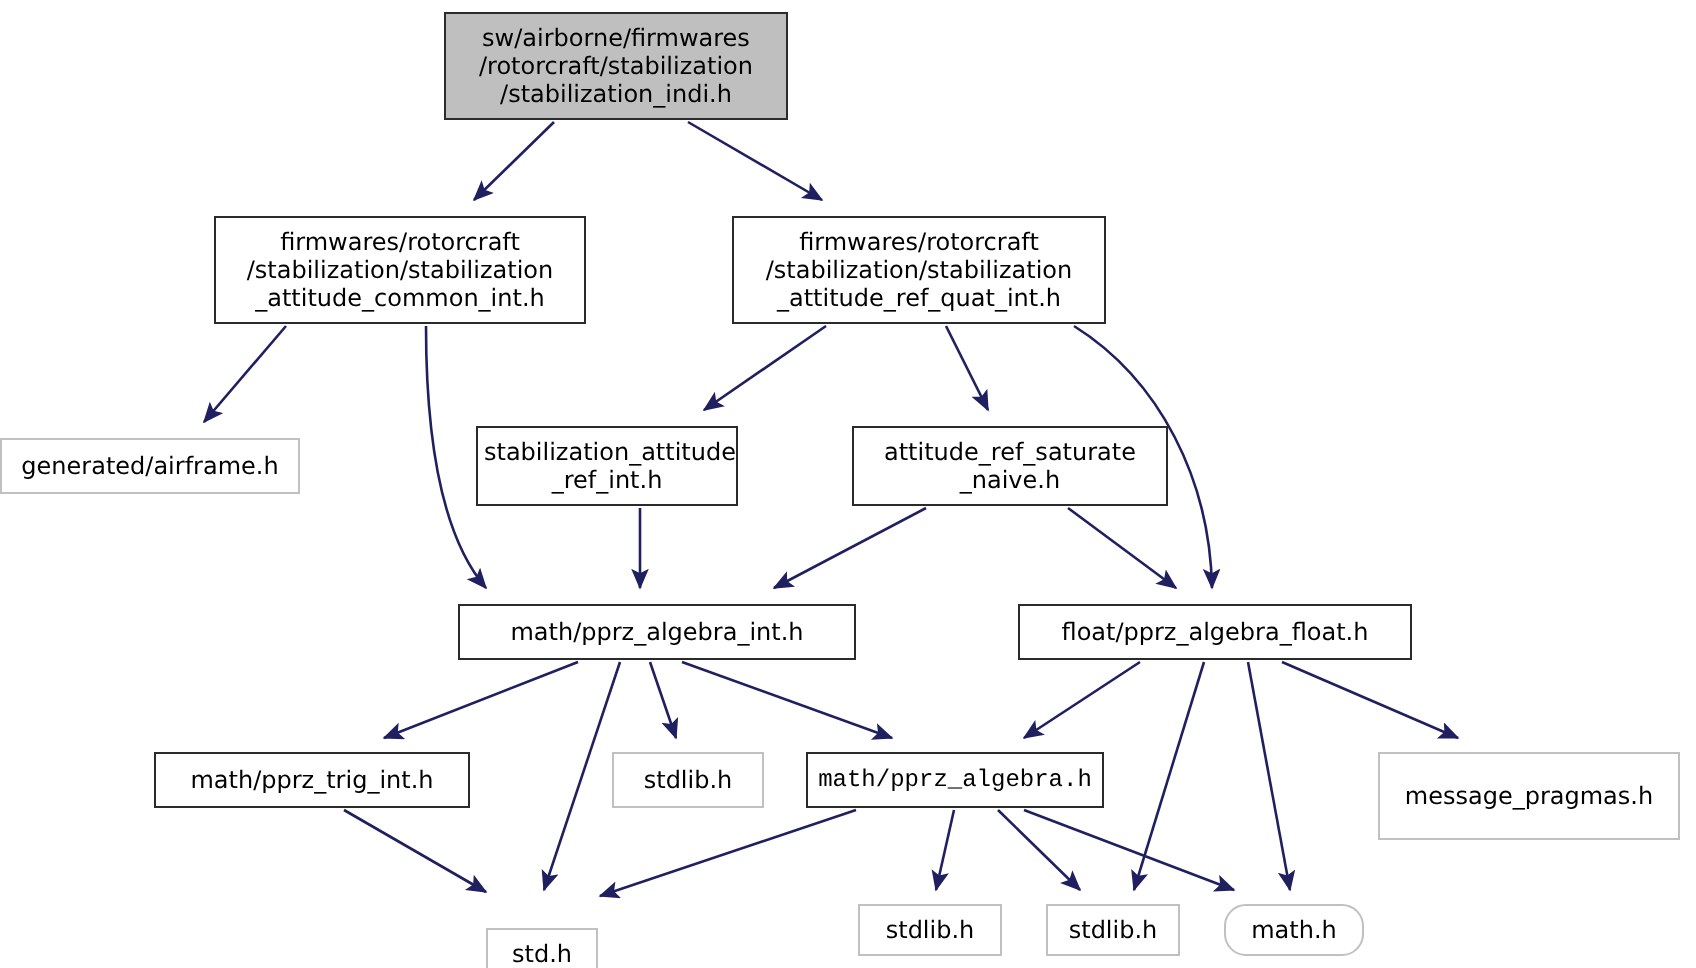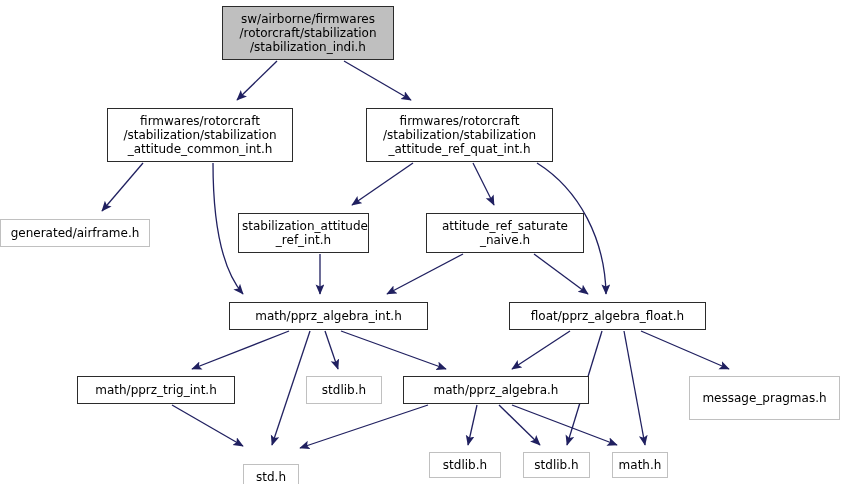--- a/index.html
+++ b/index.html
@@ -103,20 +103,20 @@
 _attitude_ref_quat_int.h</span></div>
       <div class="node weak" style="left: 0; top: 219px; width: 150px; height: 28px;"><span>generated/airframe.h</span></div>
       <div class="node strong" style="left: 238px; top: 213px; width: 131px; height: 40px;"><span>stabilization_attitude
 _ref_int.h</span></div>
       <div class="node strong" style="left: 426px; top: 213px; width: 158px; height: 40px;"><span>attitude_ref_saturate
 _naive.h</span></div>
       <div class="node strong" style="left: 229px; top: 302px; width: 199px; height: 28px;"><span>math/pprz_algebra_int.h</span></div>
       <div class="node strong" style="left: 509px; top: 302px; width: 197px; height: 28px;"><span>float/pprz_algebra_float.h</span></div>
       <div class="node strong" style="left: 77px; top: 376px; width: 158px; height: 28px; text-align: center;"><span>math/pprz_trig_int.h</span></div>
       <div class="node weak" style="left: 306px; top: 376px; width: 76px; height: 28px;"><span>stdlib.h</span></div>
-      <div class="node strong" style="left: 403px; top: 376px; width: 186px; height: 28px;"><span>math/pprz_algebra.h</span></div>
+      <div class="node strong" style="left: 403px; top: 376px; width: 149px; height: 28px; font-family: Liberation Mono, monospace;"><span>math/pprz_algebra.h</span></div>
       <div class="node weak" style="left: 689px; top: 376px; width: 151px; height: 44px;"><span>message_pragmas.h</span></div>
       <div class="node weak" style="left: 243px; top: 464px; width: 56px; height: 26px;"><span>std.h</span></div>
       <div class="node weak" style="left: 429px; top: 452px; width: 72px; height: 26px;"><span>stdlib.h</span></div>
       <div class="node weak" style="left: 523px; top: 452px; width: 67px; height: 26px;"><span>stdlib.h</span></div>
-      <div class="node weak" style="left: 612px; top: 452px; width: 56px; height: 26px;"><span>math.h</span></div>
+      <div class="node weak" style="left: 612px; top: 452px; width: 70px; height: 26px; border-radius: 11px;"><span>math.h</span></div>
     </div>
 </div>
 
 </body></html>

